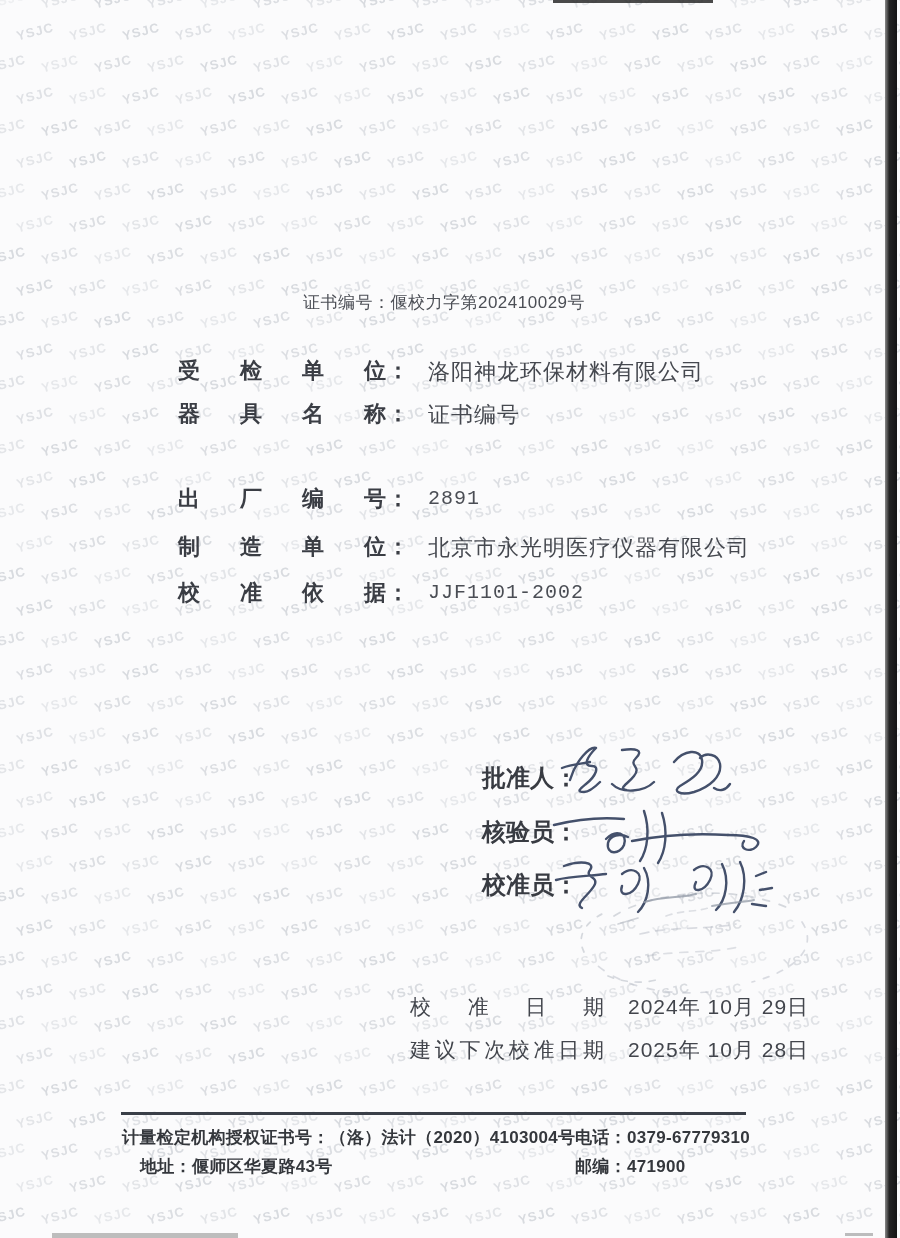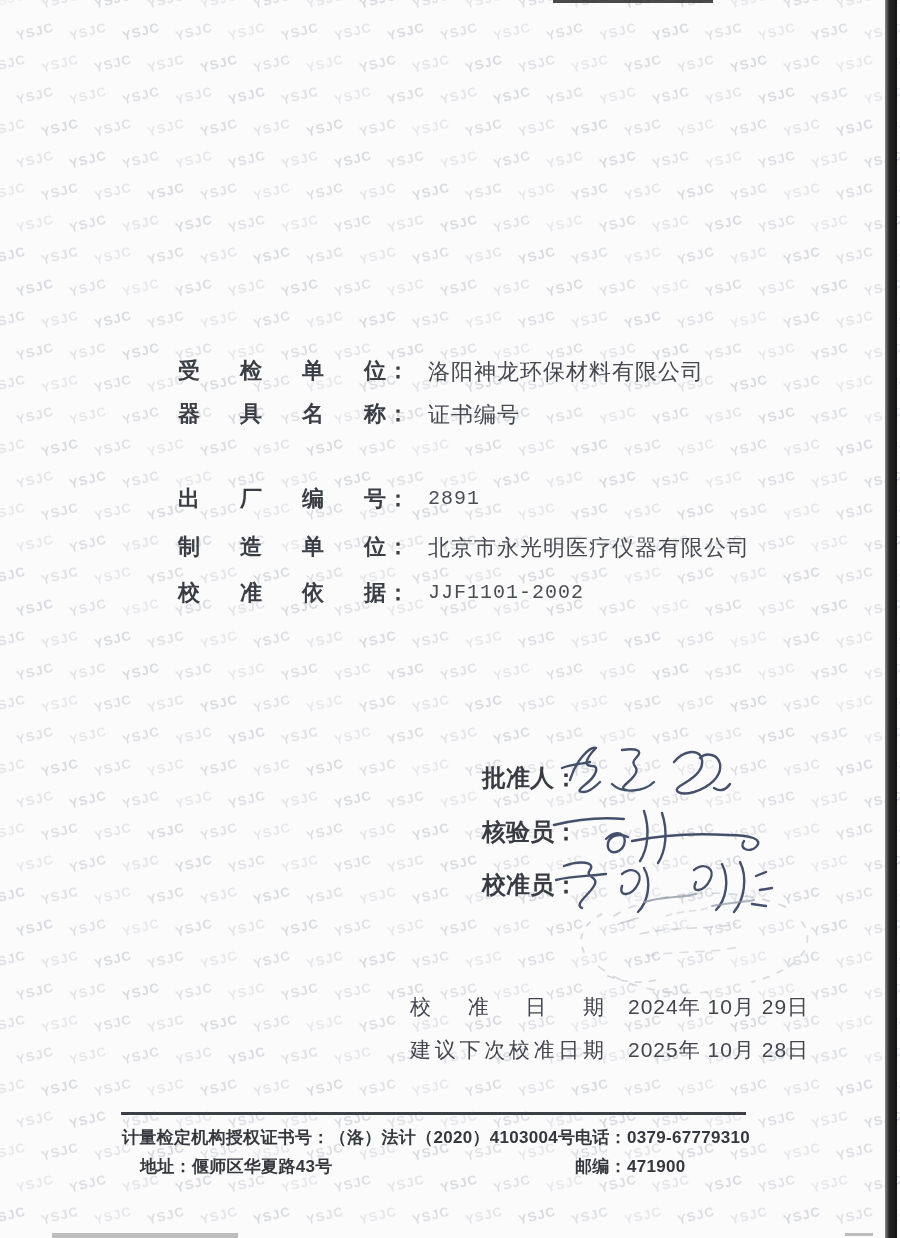--- a/index.html
+++ b/index.html
@@ -774,20 +774,21 @@
       <span class="wm" style="left: 518px; top: 1208px; opacity: 0.86;">YSJC</span>
       <span class="wm" style="left: 571px; top: 1208px; opacity: 0.68;">YSJC</span>
       <span class="wm" style="left: 624px; top: 1208px; opacity: 0.5;">YSJC</span>
       <span class="wm" style="left: 677px; top: 1208px; opacity: 0.77;">YSJC</span>
       <span class="wm" style="left: 730px; top: 1208px; opacity: 0.59;">YSJC</span>
       <span class="wm" style="left: 783px; top: 1208px; opacity: 0.86;">YSJC</span>
       <span class="wm" style="left: 836px; top: 1208px; opacity: 0.68;">YSJC</span>
       <span class="wm" style="left: 889px; top: 1208px; opacity: 0.5;">YSJC</span>
     </div>
 
+  <div class="cert-line">证书编号：偃校力字第202410029号</div>
 
   <div class="field-row" style="top:356px">
     <span class="flabel">受检单位</span><span class="fcolon">：</span>
     <span class="fvalue">洛阳神龙环保材料有限公司</span>
   </div>
   <div class="field-row" style="top:399px">
     <span class="flabel">器具名称</span><span class="fcolon">：</span>
     <span class="fvalue">证书编号</span>
   </div>
   <div class="field-row" style="top:484px">

